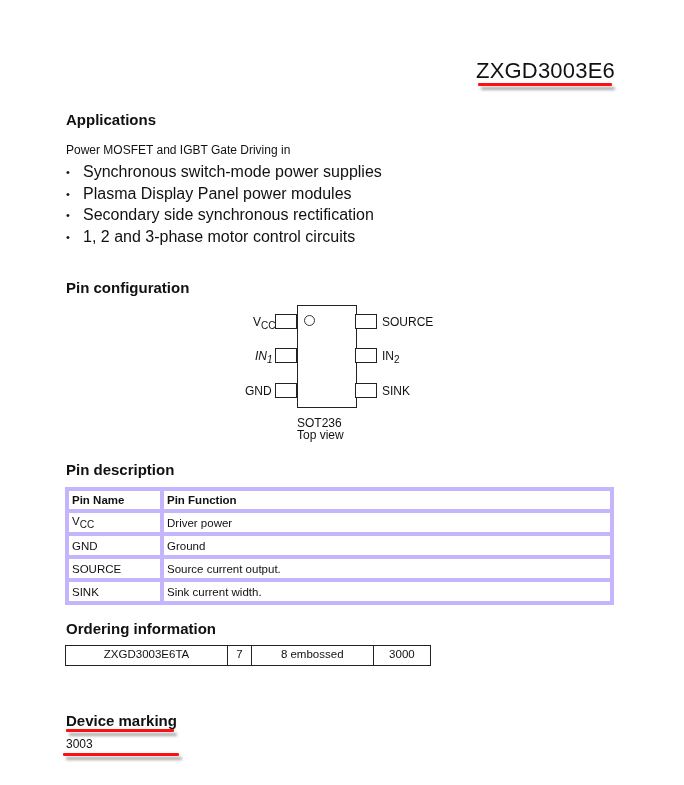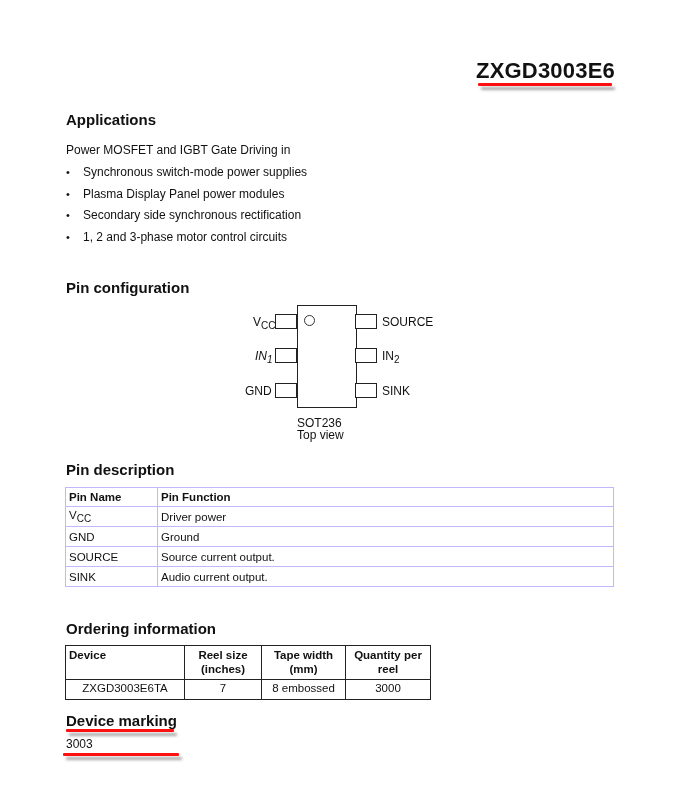--- a/index.html
+++ b/index.html
@@ -1,32 +1,32 @@
 <!DOCTYPE html>
 <html><head>
 <meta charset="utf-8">
 <style>
   html, body { margin:0; padding:0; background:#ffffff; }
   body { width:684px; height:785px; position:relative; overflow:hidden;
          font-family:"Liberation Sans", sans-serif; color:#111; }
   .abs { position:absolute; }
-  .title { left:476px; top:58px; font-size:22px; font-weight:bold; letter-spacing:0.2px; }
+  .title { left:476px; top:58px; font-size:22px; font-weight:normal; letter-spacing:0.2px; }
   .red-line { position:absolute; height:3px; background:#ff1010; border-radius:1px;
               box-shadow:3px 4px 3px rgba(0,0,0,0.35); }
   .h2 { font-size:15px; font-weight:bold; }
   .txt { font-size:12px; }
   ul.bullets { list-style:none; margin:0; padding:0; }
-  ul.bullets li { position:relative; height:21.5px; line-height:14px; font-size:12px; padding-left:17px; }
+  ul.bullets li { position:relative; height:21.5px; line-height:14px; font-size:16px; padding-left:17px; }
   ul.bullets li::before { content:"\2022"; position:absolute; left:0; top:0; font-size:11px; }
   .chip { border:1px solid #222; background:#fff; }
   .pin { position:absolute; width:20px; height:13px; border:1px solid #222; background:#fff; }
   .pinlbl { position:absolute; font-size:12px; white-space:nowrap; }
   sub { font-size:10px; vertical-align:-3px; }
   table { border-collapse:collapse; }
-  .pt td { border:1px solid #c4b5fd; font-size:11.5px; padding:0 3px; height:19px; vertical-align:middle;margin-left:9px; }
+  .pt td { border:4px solid #c4b5fd; font-size:11.5px; padding:0 3px; height:19px; vertical-align:middle;margin-left:9px; }
   .pt tr.hdr td { font-weight:bold; height:18px; }
   .ot td { border:1px solid #222; font-size:11.5px; padding:2px 3px; vertical-align:top; }
   .ot tr.hdr td { font-weight:bold; height:29px; text-align:center; line-height:14px; }
   .ot tr.hdr td:first-child { text-align:left; }
   .ot tr.row td { text-align:center; height:15px; }
   .ot tr.row td:first-child { text-align:center; }
 </style>
 </head>
 <body>
 
@@ -81,46 +81,28 @@
   <tr>
     <td>GND</td>
     <td>Ground</td>
   </tr>
   <tr>
     <td>SOURCE</td>
     <td>Source current output.</td>
   </tr>
   <tr>
     <td>SINK</td>
-    <td>Audio current output.</td>
+    <td>Sink current width.</td>
   </tr>
 </tbody>
   </table>
 
 <div class="abs h2" style="left:66px; top:620px;">Ordering information</div>
 <table class="abs ot" style="left:65px; top:645px; width:366px;">
   <tbody>
-      <tr class="hdr">
-    <td style="width:112px;">
-          <div>Device</div>
-          <div></div>
-        </td>
-    <td style="width:70px;">
-          <div>Reel size</div>
-          <div>(inches)</div>
-        </td>
-    <td style="width:77px;">
-          <div>Tape width</div>
-          <div>(mm)</div>
-        </td>
-    <td>
-          <div>Quantity per</div>
-          <div>reel</div>
-        </td>
-  </tr>
   <tr class="row">
     <td>ZXGD3003E6TA</td>
     <td>7</td>
     <td>8 embossed</td>
     <td>3000</td>
   </tr>
 </tbody>
   </table>
 
 <div class="abs h2" style="left:66px; top:712px;">Device marking</div>

